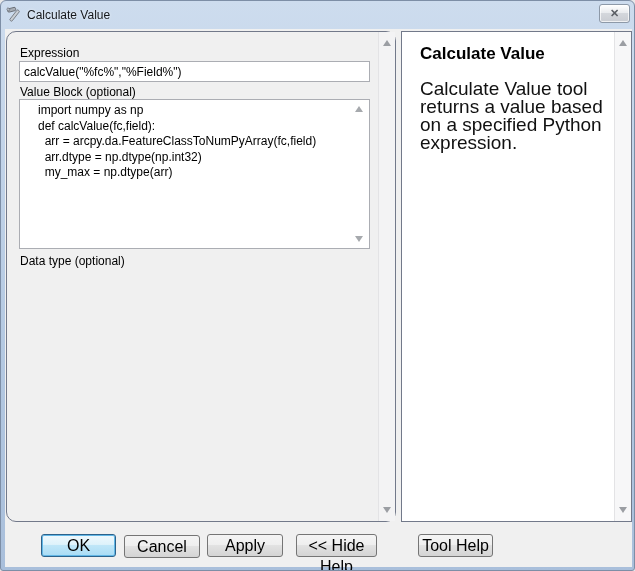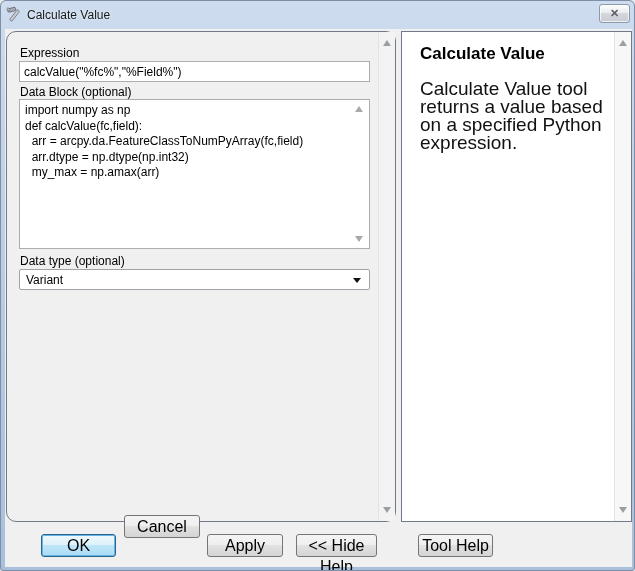--- a/index.html
+++ b/index.html
@@ -42,21 +42,21 @@
     background:#f0f0f0; border:1px solid #72798a; border-radius:10px;
   }
   .field-label { position:absolute; font-size:12px; color:#000; white-space:pre; }
   .textbox {
     position:absolute; background:#fff; border:1px solid #abadb3;
     font-family:"Liberation Sans", sans-serif; font-size:12px; color:#000;
     padding:2px 4px; outline:none;
   }
   .codebox {
     position:absolute; background:#fff; border:1px solid #abadb3;
-    font-size:12px; color:#000; padding:3px 18px 3px 5px; overflow:hidden;
+    font-size:12px; color:#000; padding:3px 18px 3px 18px; overflow:hidden;
   }
   .code-line { white-space:pre; line-height:15.5px; }
 
   .combo {
     position:absolute; background:#fff; border:1px solid #9fa4ab; border-radius:2px;
     font-size:12px; color:#000; cursor:default;
   }
   .combo-value { position:absolute; left:6px; top:3px; }
   .combo-arrow {
     position:absolute; right:8px; top:8px; width:0; height:0;
@@ -121,51 +121,47 @@
     <div class="close-btn">✕</div>
   </div>
 
   <div class="client">
 
     <div class="params-panel">
 
       <span class="field-label" style="left:13px; top:14px;">Expression</span>
       <input class="textbox" style="left: 12px; top: 29px; width: 351px; height: 21px;" value="calcValue(&quot;%fc%&quot;,&quot;%Field%&quot;)">
 
-      <span class="field-label" style="left:13px; top:53px;">Data Block (optional)</span>
+      <span class="field-label" style="left:13px; top:53px;">Value Block (optional)</span>
       <div class="codebox" style="left:12px; top:67px; width:351px; height:150px;">
         <div class="code-line">import numpy as np</div>
         <div class="code-line">def calcValue(fc,field):</div>
         <div class="code-line">  arr = arcpy.da.FeatureClassToNumPyArray(fc,field)</div>
         <div class="code-line">  arr.dtype = np.dtype(np.int32)</div>
-        <div class="code-line">  my_max = np.amax(arr)</div>
+        <div class="code-line">  my_max = np.dtype(arr)</div>
         <div class="code-tri-up"></div>
         <div class="code-tri-down"></div>
       </div>
 
       <span class="field-label" style="left:13px; top:222px;">Data type (optional)</span>
-      <div class="combo" style="left:12px; top:237px; width:351px; height:21px;">
-        <span class="combo-value">Variant</span>
-        <span class="combo-arrow"></span>
-      </div>
 
       <div class="vscroll" style="left:371px; top:0; height:489px;">
         <div class="tri-up" style="top:8px;"></div>
         <div class="tri-down" style="bottom:8px;"></div>
       </div>
     </div>
 
     <div class="help-panel">
       <div class="help-heading">Calculate Value</div>
       <div class="help-body">Calculate Value tool returns a value based on a specified Python expression.</div>
       <div class="vscroll" style="right:0; top:0; height:489px; background:#f7f7f8;">
         <div class="tri-up" style="top:8px;"></div>
         <div class="tri-down" style="bottom:8px;"></div>
       </div>
     </div>
 
     <div class="btn btn-default" style="left:36px; top:505px; width:75px;">OK</div>
-    <div class="btn" style="left:119px; top:486px; width:76px;">Cancel</div>
+    <div class="btn" style="left:119px; top:506px; width:76px;">Cancel</div>
     <div class="btn" style="left:202px; top:505px; width:76px;">Apply</div>
     <div class="btn" style="left:291px; top:505px; width:81px;">&lt;&lt; Hide Help</div>
     <div class="btn" style="left:413px; top:505px; width:75px;">Tool Help</div>
   </div>
 </div>
 
 </body></html>

